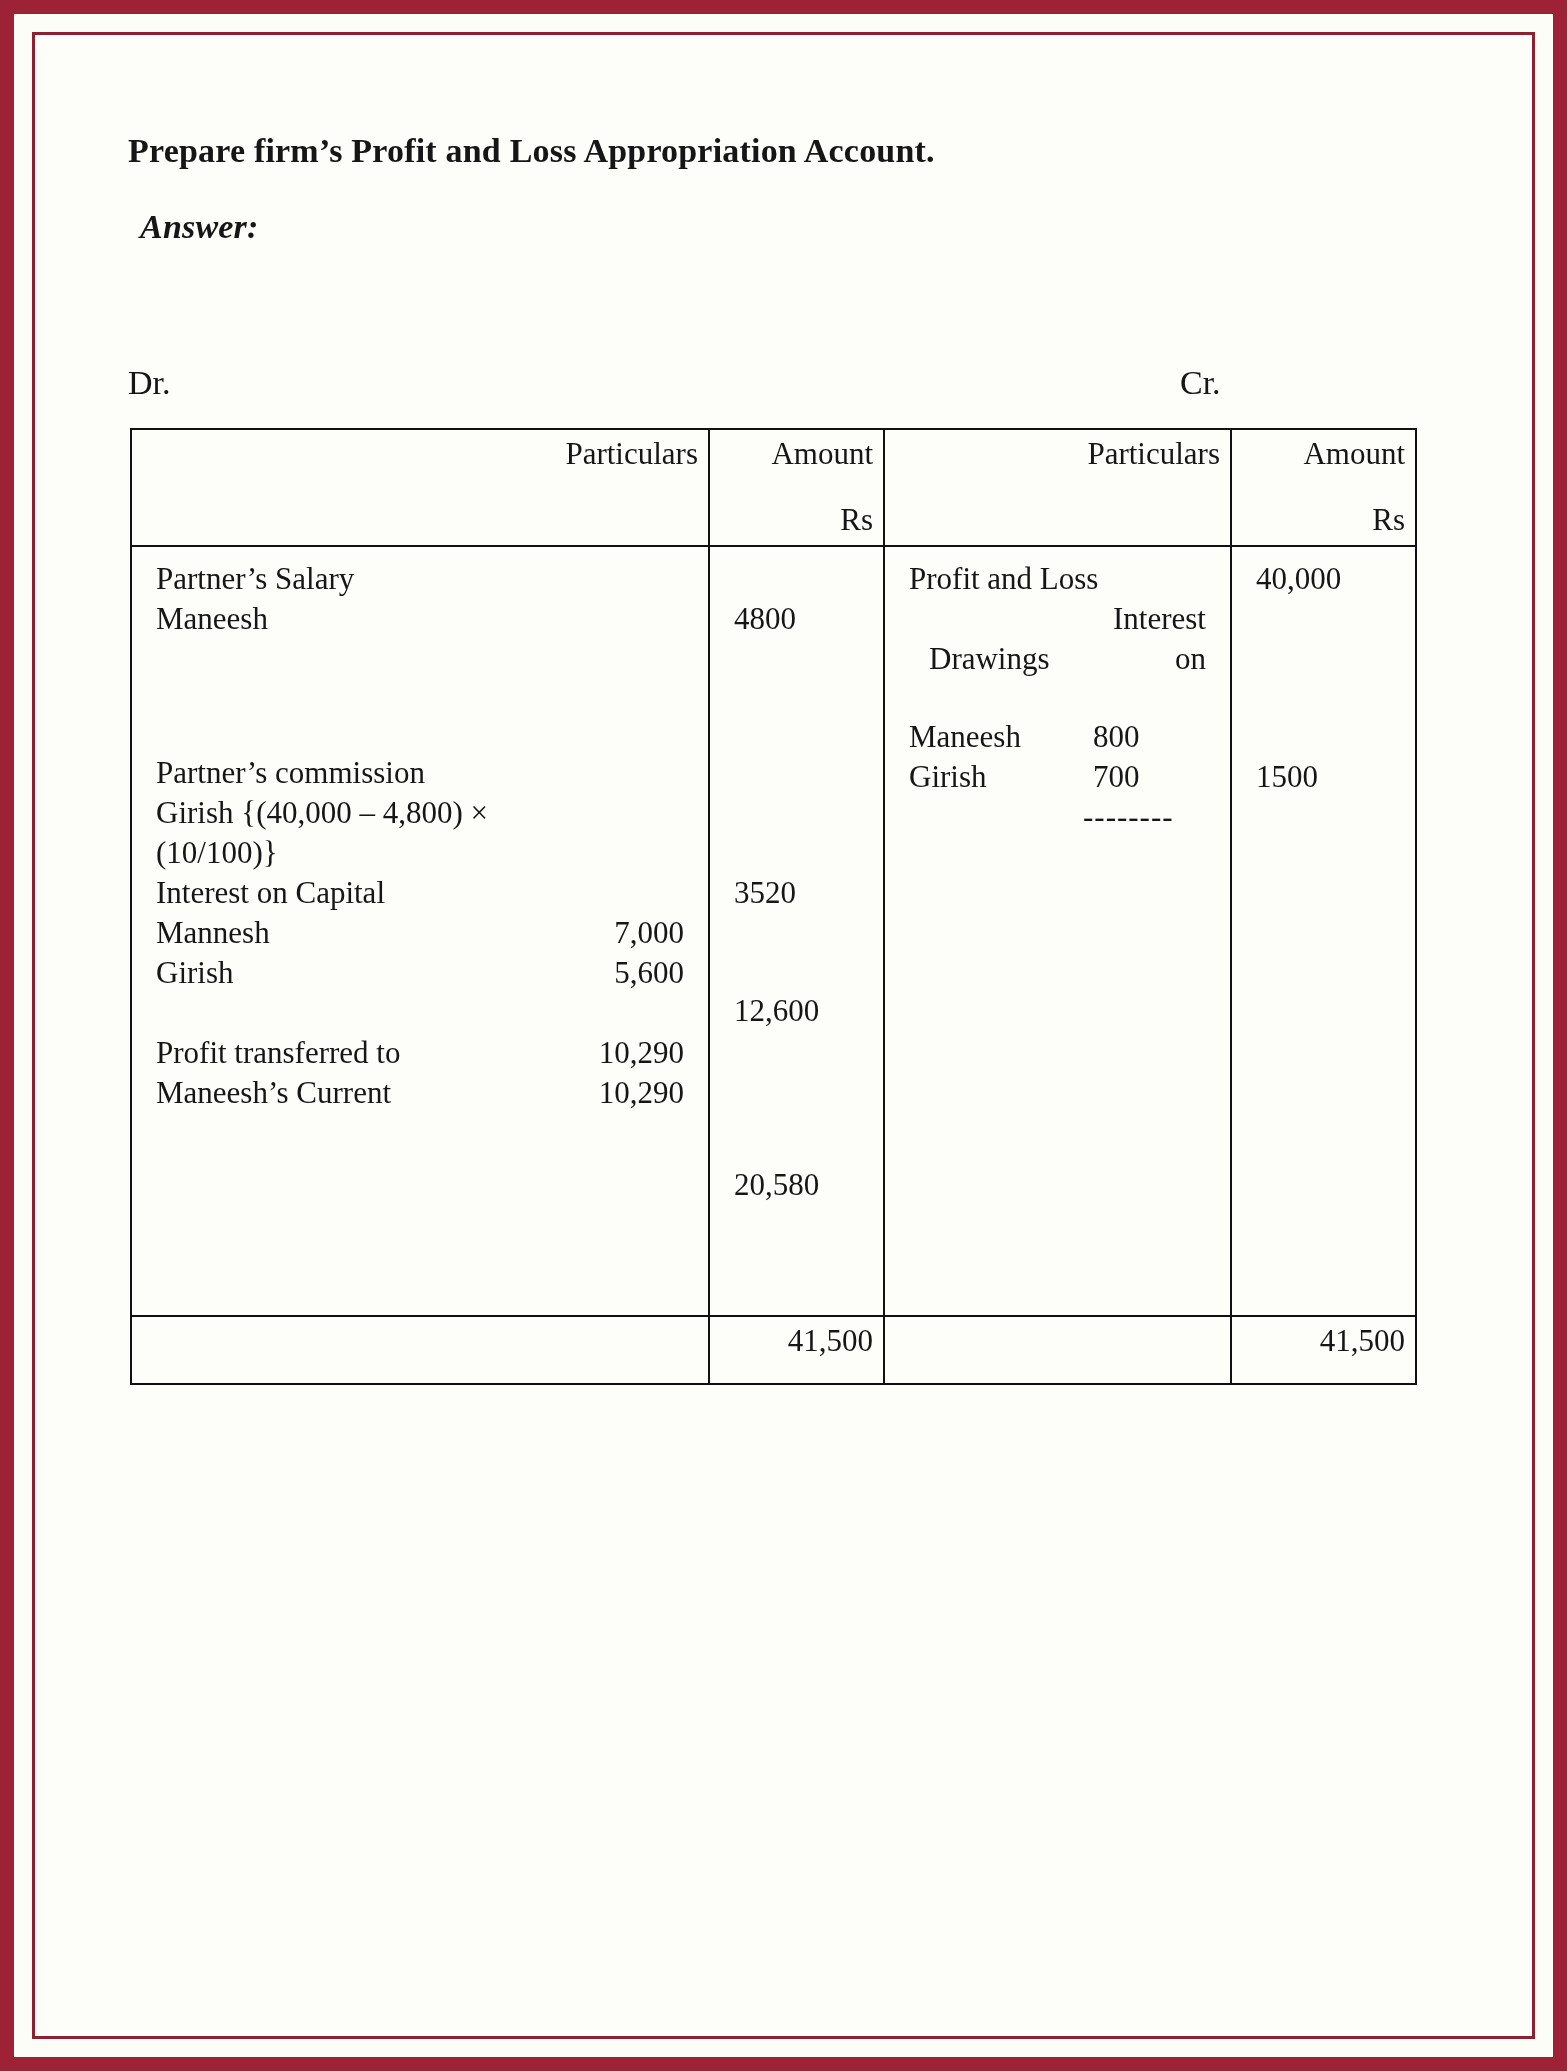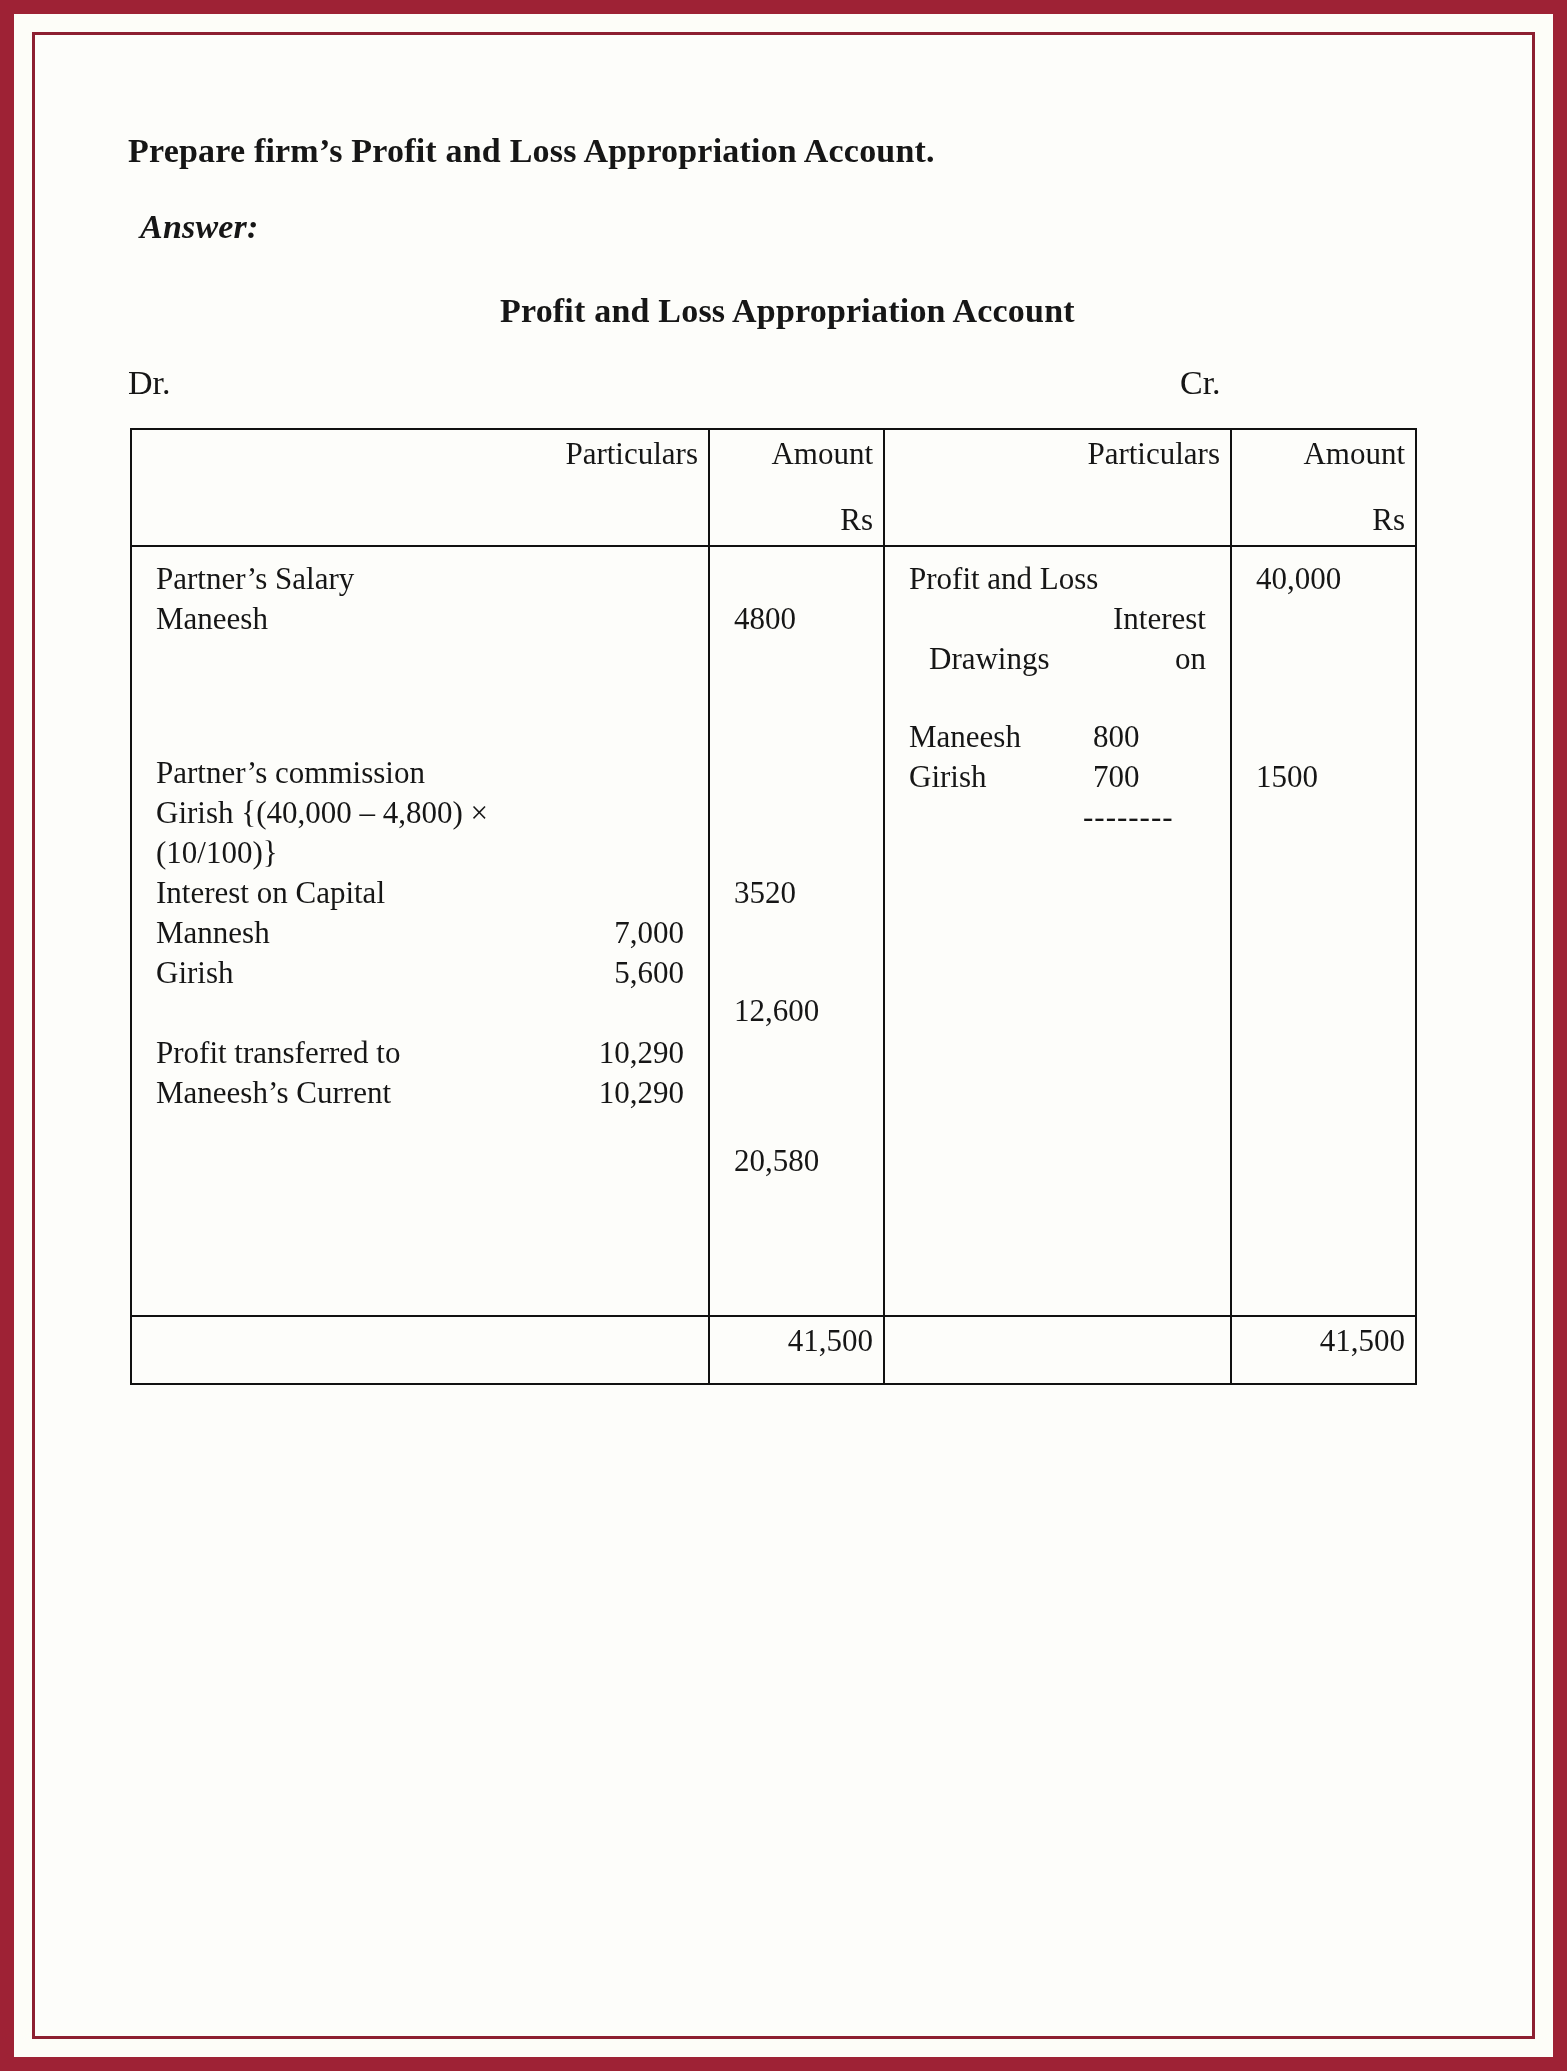--- a/index.html
+++ b/index.html
@@ -130,21 +130,20 @@
 <div class="page-frame">
   <div class="page-frame-inner"></div>
 </div>
 
 <div class="content">
 
   <div class="heading-bold" id="q-line">Prepare firm’s Profit and Loss Appropriation Account.</div>
 
   <div class="heading-bold" id="answer">Answer:</div>
 
-  <div class="heading-bold" id="acct-title">Profit and Loss Appropriation Account</div>
 
   <div class="drcr" id="dr-label">Dr.</div>
 
   <div class="drcr" id="cr-label">Cr.</div>
 
   <table class="ledger">
     <colgroup>
       <col class="col-part-l">
       <col class="col-amt-l">
       <col class="col-part-r">
@@ -208,21 +207,21 @@
       </td>
 
       <td class="body-cell">
         <div class="body-inner">
           <div class="amt" style="top:48px;">4800</div>
 
           <div class="amt" style="top:322px;">3520</div>
 
           <div class="amt" style="top:440px;">12,600</div>
 
-          <div class="amt" style="top:590px;">20,580</div>
+          <div class="amt" style="top:614px;">20,580</div>
         </div>
       </td>
 
       <td class="body-cell">
         <div class="body-inner">
           <div class="abs lp" style="top:8px;">Profit and Loss</div>
 
           <div class="justify-row" style="top:48px;flex-direction:column;">
             <span>Interest</span>
             <span>on</span>

